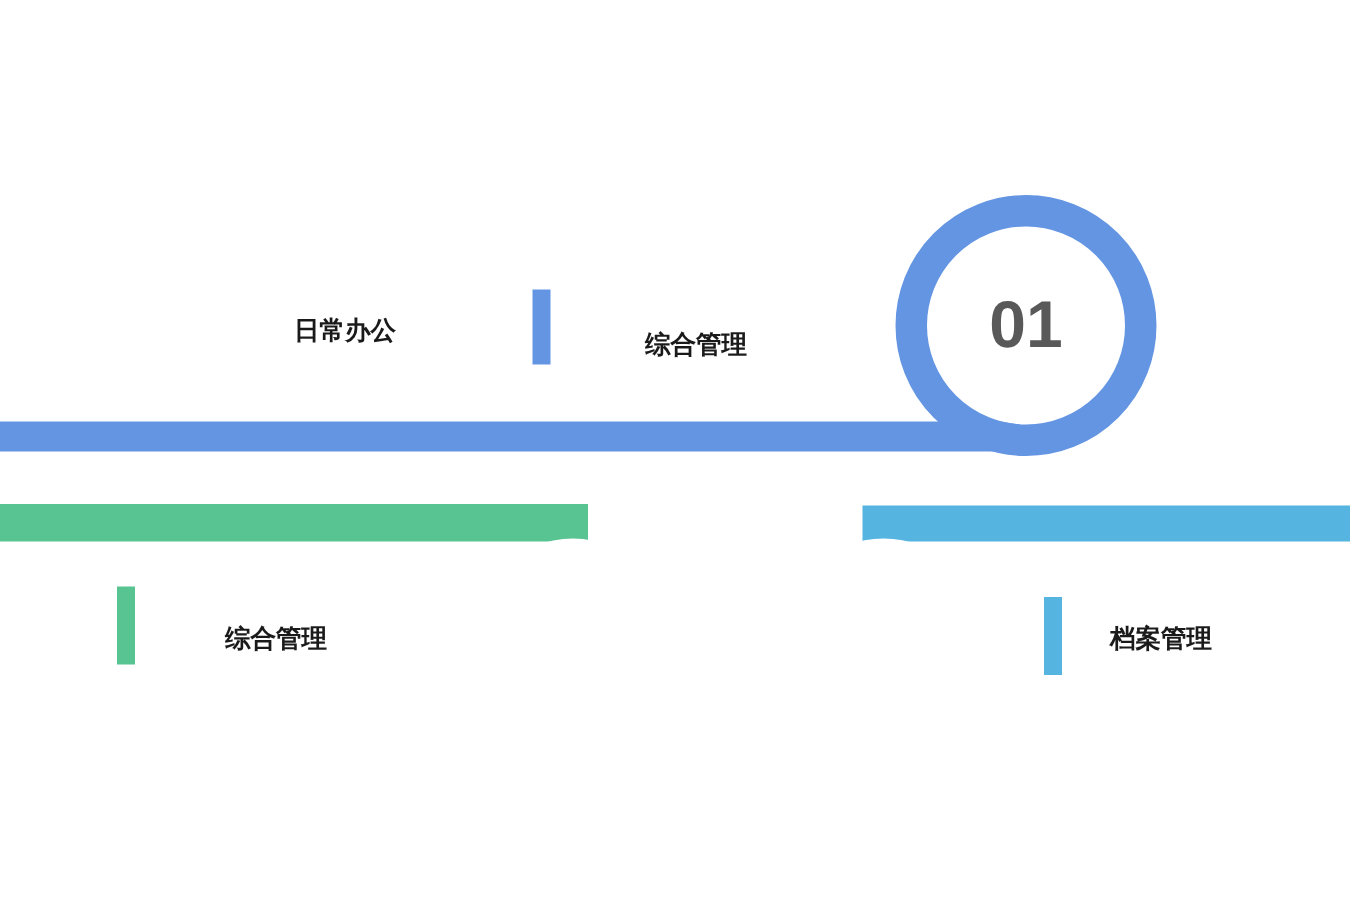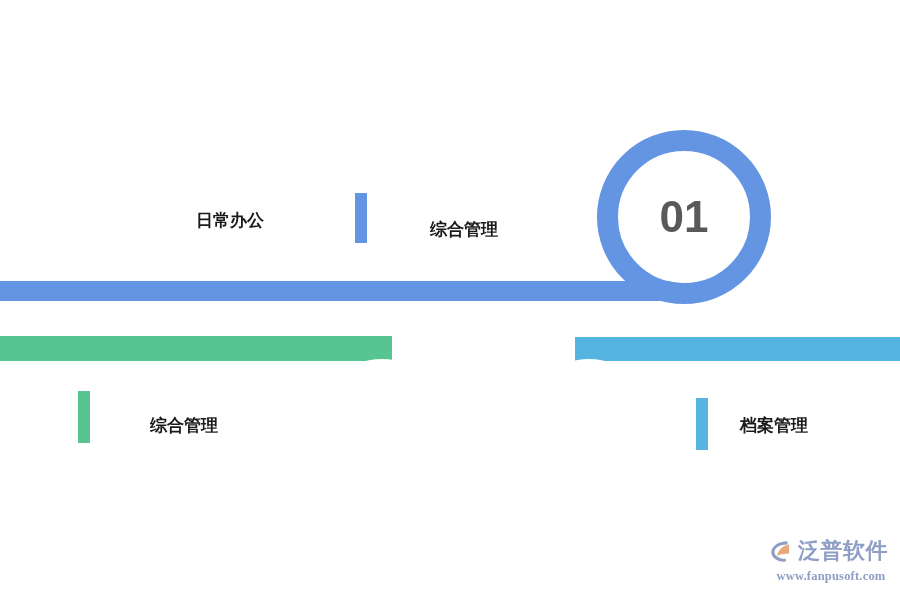--- a/index.html
+++ b/index.html
@@ -172,24 +172,14 @@
   <div class="bar bar-row2" style="background: rgb(87, 196, 146);"></div>
   <div class="ring-inner-mask mask-02"></div>
   <div class="divider divider-row2" style="background: rgb(87, 196, 146);"></div>
   <div class="label label-workflow" style="color: rgb(26, 26, 26);">综合管理</div>
 
   <div class="bar bar-row3" style="background: rgb(85, 180, 224);"></div>
   <div class="ring-inner-mask mask-03"></div>
   <div class="divider divider-row3" style="background: rgb(85, 180, 224);"></div>
   <div class="label label-archive" style="color: rgb(26, 26, 26);">档案管理</div>
 
-  <div id="watermark">
-    <div class="logo-row">
-      <svg class="logo-mark" viewBox="0 0 32 32">
-        <path d="M24 4 C12 4 4 11 4 17.5 C4 24 12 30 22 29 L22 25.5 C14 26 8 22 8 17.5 C8 12 14 8 24 8 Z" fill="#8e9ec4"></path>
-        <path d="M11 22 C13 14 19 9 26 8 L26 19 C22 19 15 20 11 22 Z" fill="#e8a87c"></path>
-      </svg>
-      <span class="logo-name">泛普软件</span>
-    </div>
-    <div class="logo-url">www.fanpusoft.com</div>
-  </div>
 
 </div>
 
 </body></html>

